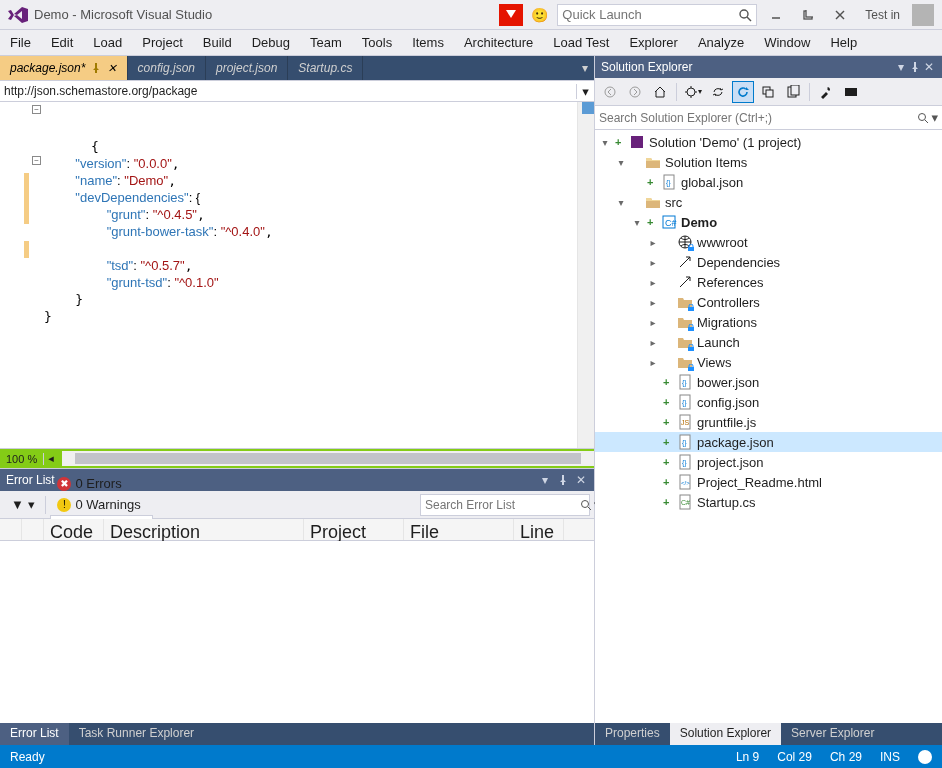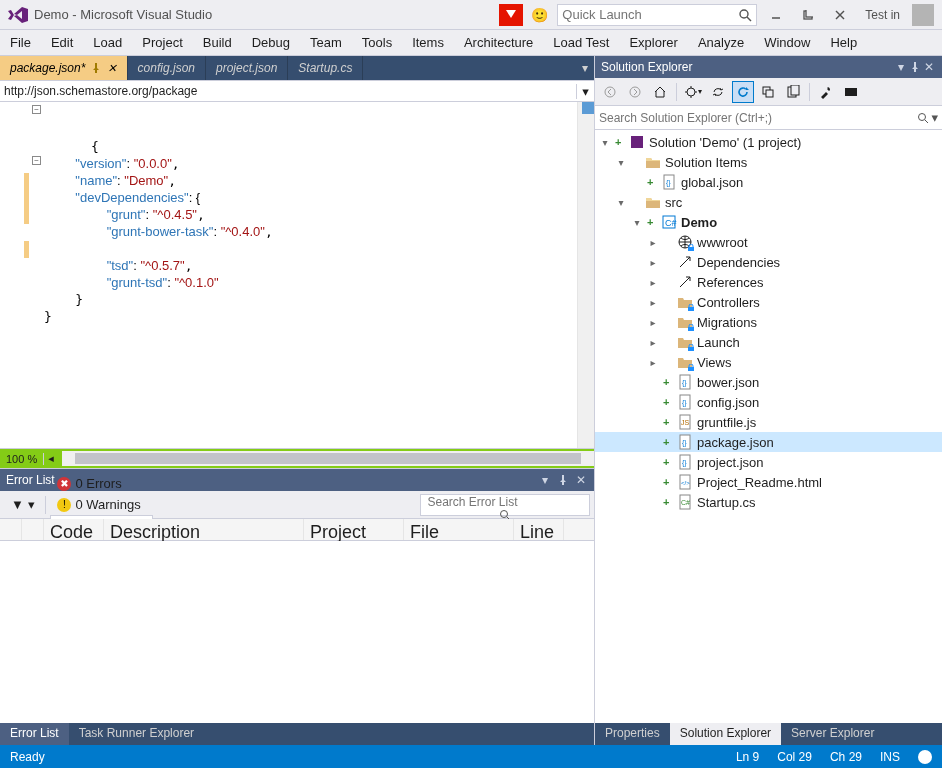--- a/index.html
+++ b/index.html
@@ -63,21 +63,21 @@
   
   .panel { display:flex; flex-direction:column; border-top:1px solid #cccedb;}
   .panel-head { height:22px; background:#4d6082; color:#fff; display:flex; align-items:center; font-size:12px; padding:0 6px; gap:4px;}
   .panel-head .spacer{flex:1;}
   .panel-head .hicon { width:14px; height:14px; display:flex; align-items:center; justify-content:center; color:#cfd6e4;}
   .el-toolbar { height:28px; background:#eeeef2; display:flex; align-items:center; gap:4px; padding:0 4px; border-bottom:1px solid #cccedb;}
   .el-filterbtn { display:flex; align-items:center; gap:4px; padding:2px 6px; border:1px solid transparent;}
   .el-filterbtn.active { background:#fff; border:1px solid #cccedb; }
   .el-filterbtn .dot { width:14px; height:14px; border-radius:50%; display:flex; align-items:center; justify-content:center; font-size:10px; color:#fff;}
   .dot.err{background:#d13438;} .dot.warn{background:#f2c811; color:#000;} .dot.msg{background:#0078d4;}
-  .el-search { margin-left:auto; display:flex; align-items:center; border:1px solid #cccedb; background:#fff; height:22px; padding:0 4px; width:170px;flex-direction:column;}
+  .el-search { margin-left:auto; display:flex; align-items:center; border:1px solid #cccedb; background:#fff; height:22px; padding:0 4px; width:170px;}
   .el-search input { border:none; outline:none; font-size:12px; flex:1; color:#6a6a6a;}
   .el-grid-head { height:22px; display:flex; border-bottom:1px solid #cccedb; background:#f5f5f5; font-size:18px; color:#1e1e1e;}
   .el-col { border-right:1px solid #e5e5e5; padding:3px 6px;}
   .el-body { flex:1; background:#fff;}
   .bottom-tabs { height:22px; background:#364e6f; display:flex; align-items:stretch;}
   .bottom-tab { padding:3px 10px; font-size:12px; color:#d0d0d0;}
   .bottom-tab.active { background:#4d6082; color:#fff;}
 
   
   .se-head { height:22px; background:#4d6082; color:#fff; display:flex; align-items:center; padding:0 6px; font-size:12px;}

